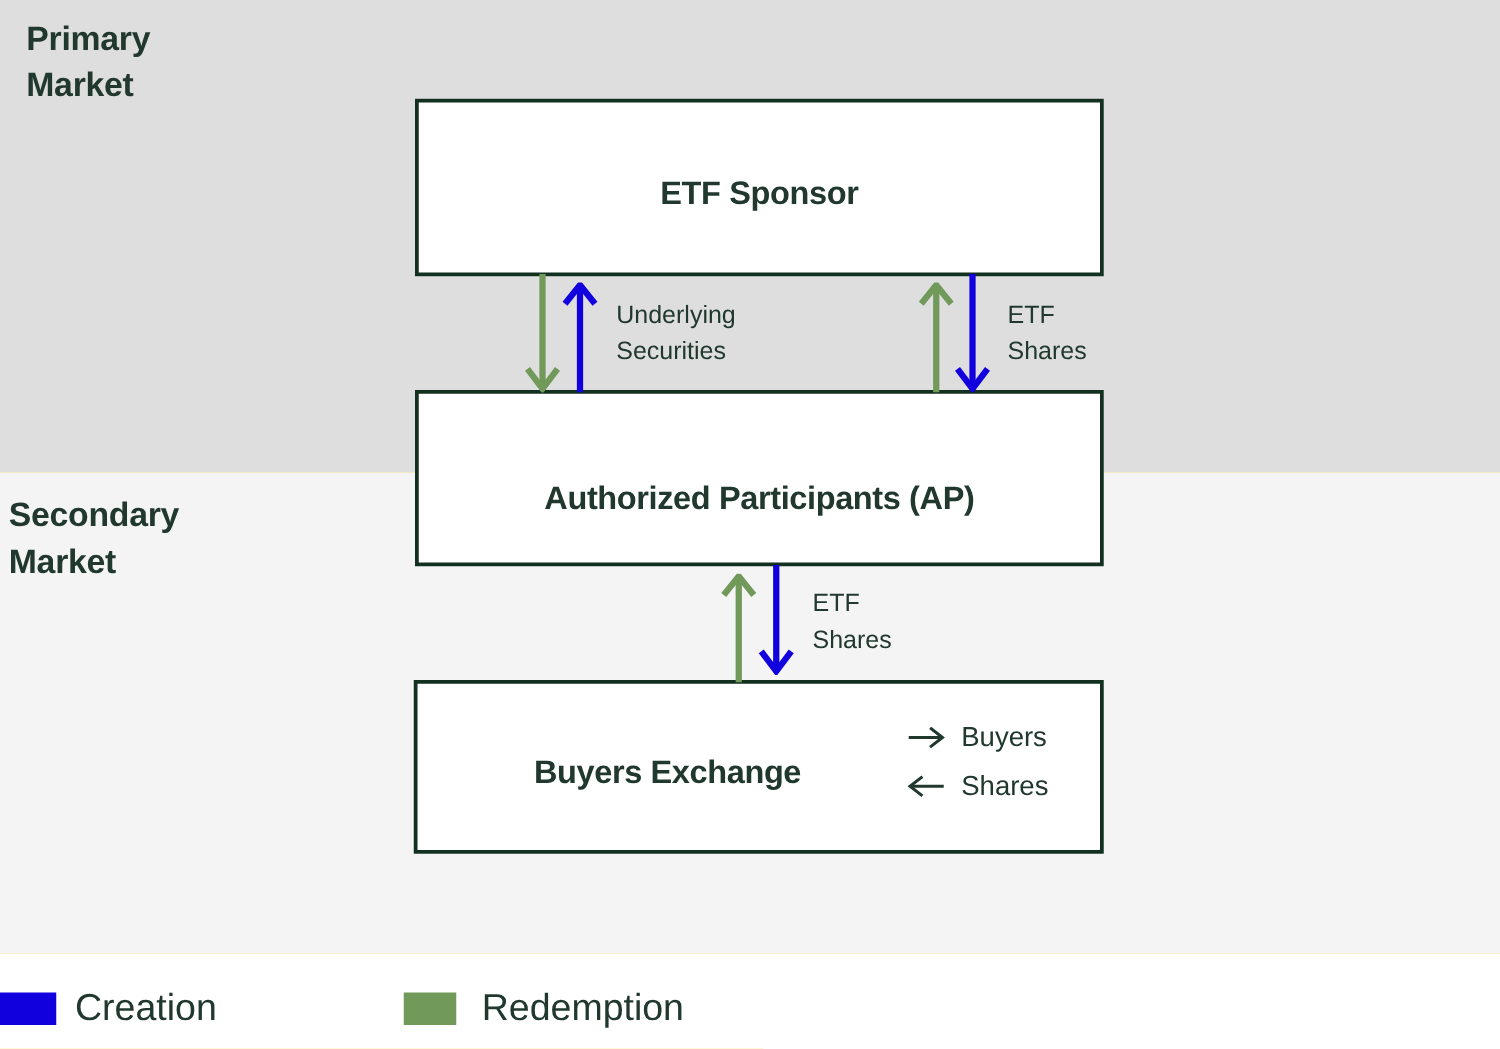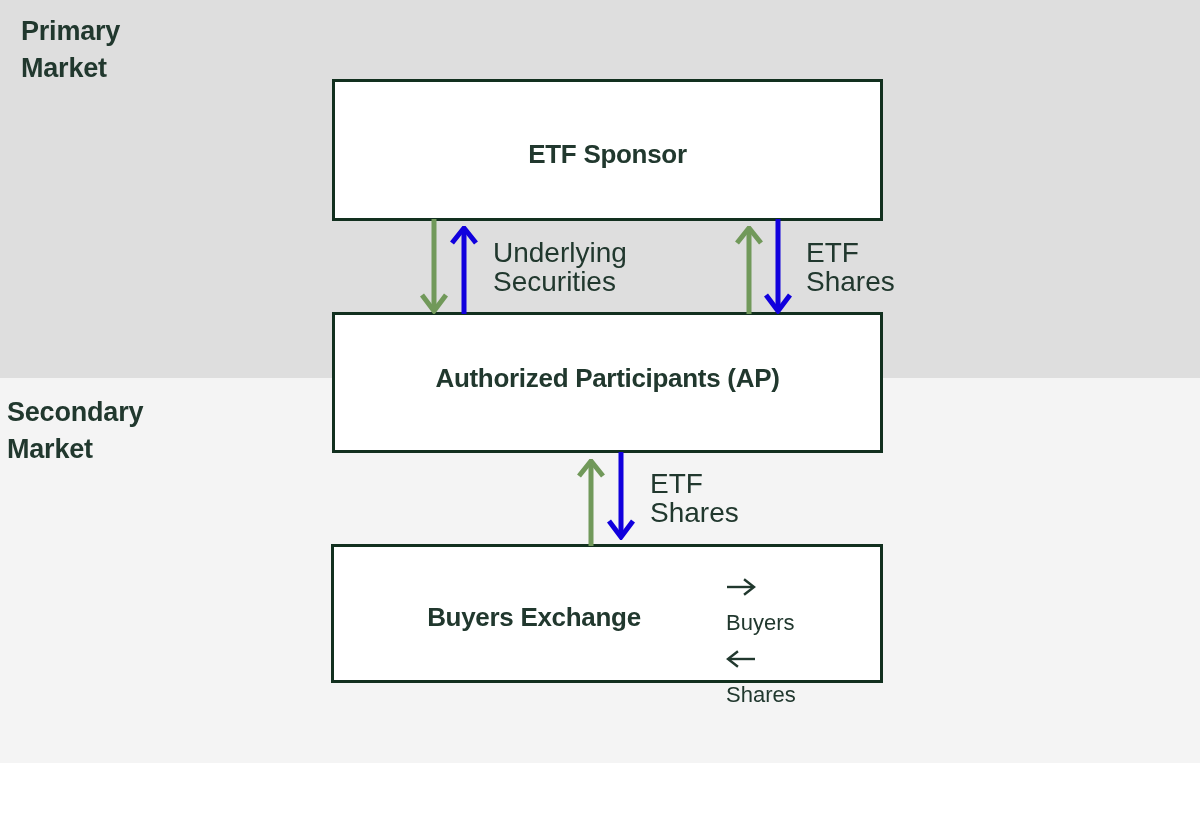--- a/index.html
+++ b/index.html
@@ -68,63 +68,62 @@
     font-weight: bold;
     font-size: 26px;
     letter-spacing: -0.3px;
   }
 
   #box-sponsor  { left: 332px; top: 79px;  width: 551px; height: 142px; }
   #box-ap       { left: 332px; top: 312px; width: 551px; height: 141px; }
   #box-exchange { left: 331px; top: 544px; width: 552px; height: 139px; }
 
   #sponsor-title  { top: 57px; }
-  #ap-title       { top: 48px; }
+  #ap-title       { top: 68px; }
   
   #exchange-title {
     top: 55px;
     left: 0; width: 400px;
     text-align: center;
   }
 
   
   .participants {
     position: absolute;
     left: 392px;
     top: 30px;
     display: flex;
     flex-direction: column;
     gap: 13px;
   }
   .participant-row {
     display: flex;
-    align-items: flex-start;
+    align-items: center;
     gap: 13px;
     color: #21382e;
     font-size: 22px;
     line-height: 26px;
-    flex-direction: column;
   }
   .participant-arrow {
     width: 30px;
     height: 20px;
     display: block;
   }
   .participant-label { white-space: nowrap; }
 
   
   .flow-arrow {
     position: absolute;
     display: block;
   }
   
   .flow-caption {
     position: absolute;
     color: #21382e;
-    font-size: 28px;
+    font-size: 20px;
     line-height: 29px;
     white-space: pre-line;
   }
   #caption-underlying { left: 493px; top: 238px; }
   #caption-etfshares-top { left: 806px; top: 238px; }
   #caption-etfshares-mid { left: 650px; top: 469px; }
 
   
   .legend {
     position: absolute;
@@ -226,14 +225,24 @@
     <polyline points="4,17 16,2 28,17" fill="none" stroke="#71995a" stroke-width="5" stroke-linecap="butt" stroke-linejoin="miter"></polyline>
   </svg>
 
   <svg class="flow-arrow" style="left:605px; top:452px; width:32px; height:88px;" viewBox="0 0 32 88">
     <line x1="16" y1="0" x2="16" y2="83" stroke="#1100dd" stroke-width="5"></line>
     <polyline points="4,69 16,85 28,69" fill="none" stroke="#1100dd" stroke-width="5" stroke-linecap="butt" stroke-linejoin="miter"></polyline>
   </svg>
   <div class="flow-caption" id="caption-etfshares-mid">ETF
 Shares</div>
 
+  <div class="legend">
+    <div class="legend-item" id="legend-creation">
+      <span class="legend-swatch" style="background:#1100dd;"></span>
+      <span class="legend-label">Creation</span>
+    </div>
+    <div class="legend-item" id="legend-redemption">
+      <span class="legend-swatch" style="background:#71995a;"></span>
+      <span class="legend-label">Redemption</span>
+    </div>
+  </div>
 
 </div>
 
 </body></html>

